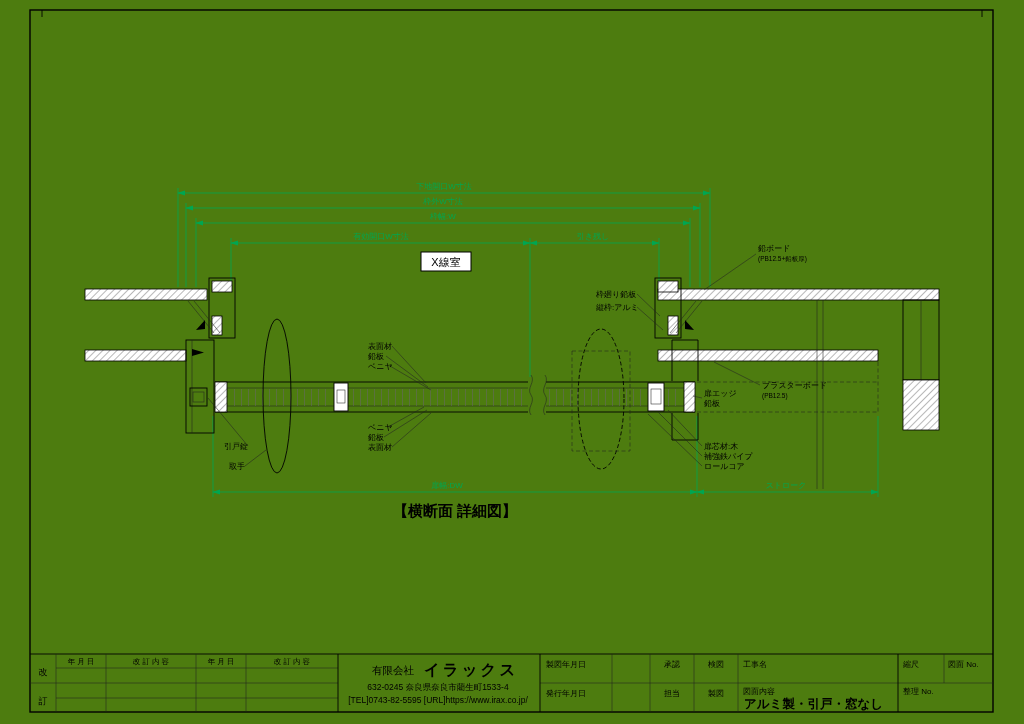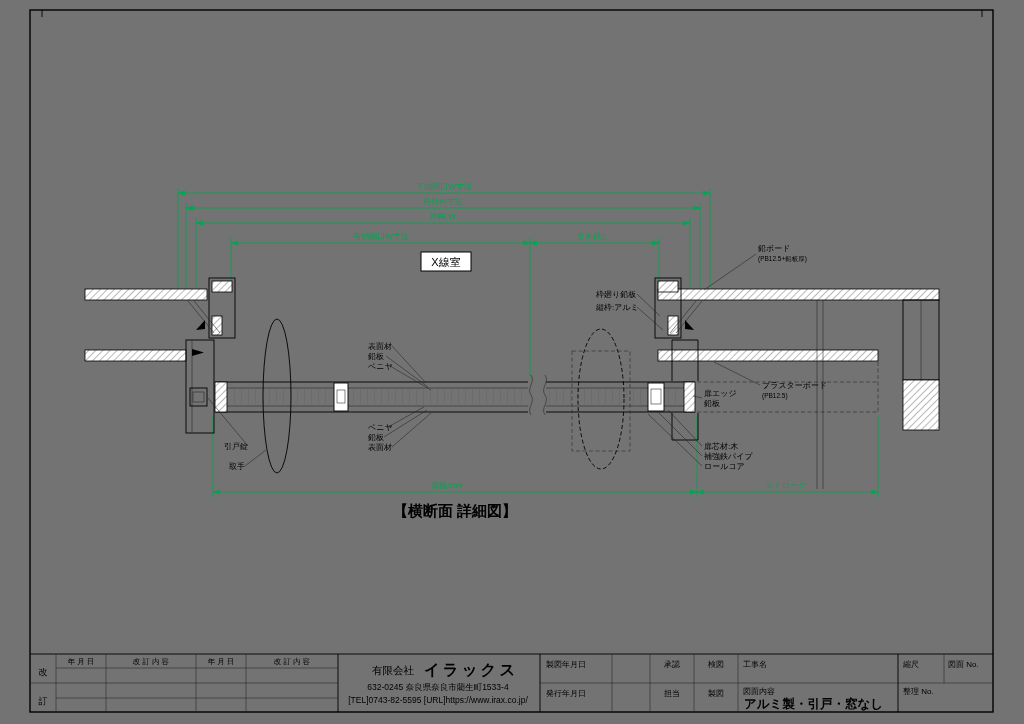--- a/index.html
+++ b/index.html
@@ -1,16 +1,16 @@
 <!DOCTYPE html>
 <html><head>
 <meta charset="utf-8">
 <style>
   html,body{margin:0;padding:0;background:#fff;}
-  .sheet{position:relative;width:1024px;height:724px;background:#737373;overflow:hidden;}
+  .sheet{position:relative;width:1024px;height:724px;background:#4d7c0f;overflow:hidden;}
   svg{font-family:"Liberation Sans","DejaVu Sans",sans-serif;}
   .bk{stroke:#000;stroke-width:0.9;fill:none;}
   .thin{stroke:#222;stroke-width:0.55;fill:none;}
   .grn{stroke:#00a651;stroke-width:0.8;fill:none;}
   .dash{stroke-dasharray:4 2.5;}
   .hatch{fill:url(#h45);stroke:#000;stroke-width:0.8;}
   .core{fill:url(#vc);stroke:none;}
   .wfill{fill:#fff;stroke:#000;stroke-width:0.9;}
   text{fill:#000;}
   .t8{font-size:8px;}

